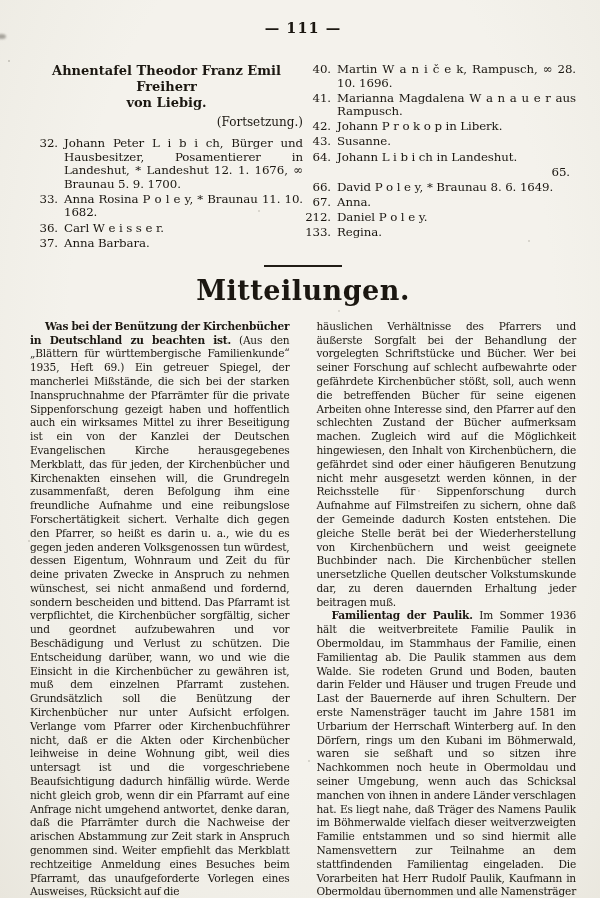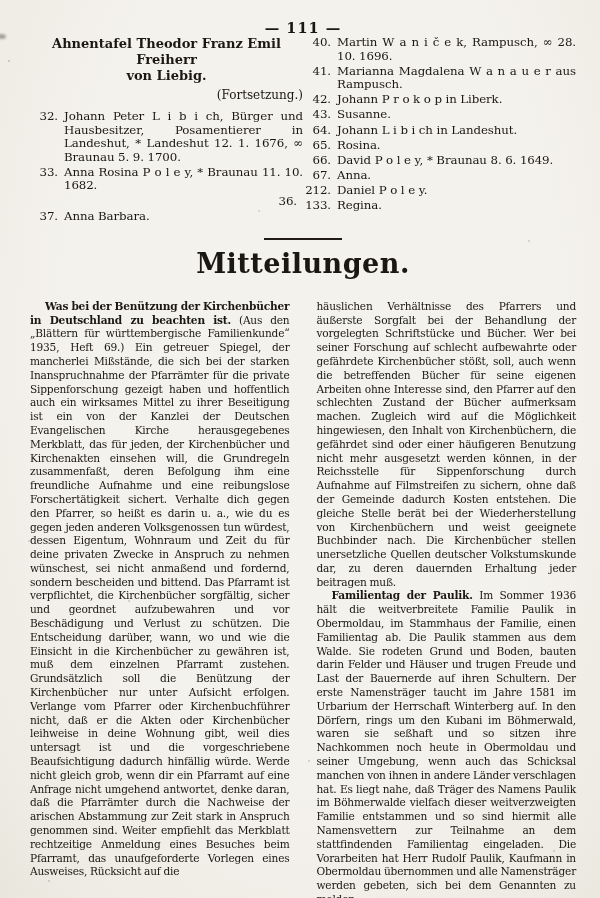--- a/index.html
+++ b/index.html
@@ -49,20 +49,21 @@
   .page-number {
     text-align: center;
     padding-top: 19px;
     font-size: 14.5px;
     font-weight: bold;
     letter-spacing: 1px;
   }
   
   .ahnentafel {
     display: flex;
+    margin-top: 27px;
   }
   .a-col { width: 50%; }
   .a-title {
     margin: 0;
     text-align: center;
     font-size: 13px;
     line-height: 16px;
     font-weight: bold;
   }
   .a-subtitle {
@@ -90,21 +91,21 @@
   }
   
   .rule {
     width: 78px;
     height: 2px;
     background: #211d16;
     margin: 13px auto 9px;
     border: none;
   }
   .m-heading {
-    margin: 0 0 21px;
+    margin: 0 0 14px;
     text-align: center;
     font-size: 27px;
     line-height: 30px;
     font-weight: bold;
     letter-spacing: 0.5px;
   }
   
   .body-cols {
     display: flex;
     gap: 27px;
@@ -144,20 +145,21 @@
       <div class="entry">
         <span class="num">32.</span>
         <span class="etext">Johann Peter L i b i ch, Bürger und Hausbesitzer, Posamentierer in Landeshut, * Landeshut 12. 1. 1676, ∞ Braunau 5. 9. 1700.</span>
       </div>
       <div class="entry">
         <span class="num">33.</span>
         <span class="etext">Anna Rosina P o l e y, * Braunau 11. 10. 1682.</span>
       </div>
       <div class="entry">
         <span class="num">36.</span>
+        <span class="etext">Carl W e i s s e r.</span>
       </div>
       <div class="entry">
         <span class="num">37.</span>
         <span class="etext">Anna Barbara.</span>
       </div>
     </div>
 
     <div class="a-col">
       <div class="entry">
         <span class="num">40.</span>
@@ -174,21 +176,20 @@
       <div class="entry">
         <span class="num">43.</span>
         <span class="etext">Susanne.</span>
       </div>
       <div class="entry">
         <span class="num">64.</span>
         <span class="etext">Johann L i b i ch in Landeshut.</span>
       </div>
       <div class="entry">
         <span class="num">65.</span>
-        <span class="etext">Rosina.</span>
       </div>
       <div class="entry">
         <span class="num">66.</span>
         <span class="etext">David P o l e y, * Braunau 8. 6. 1649.</span>
       </div>
       <div class="entry">
         <span class="num">67.</span>
         <span class="etext">Anna.</span>
       </div>
       <div class="entry">

